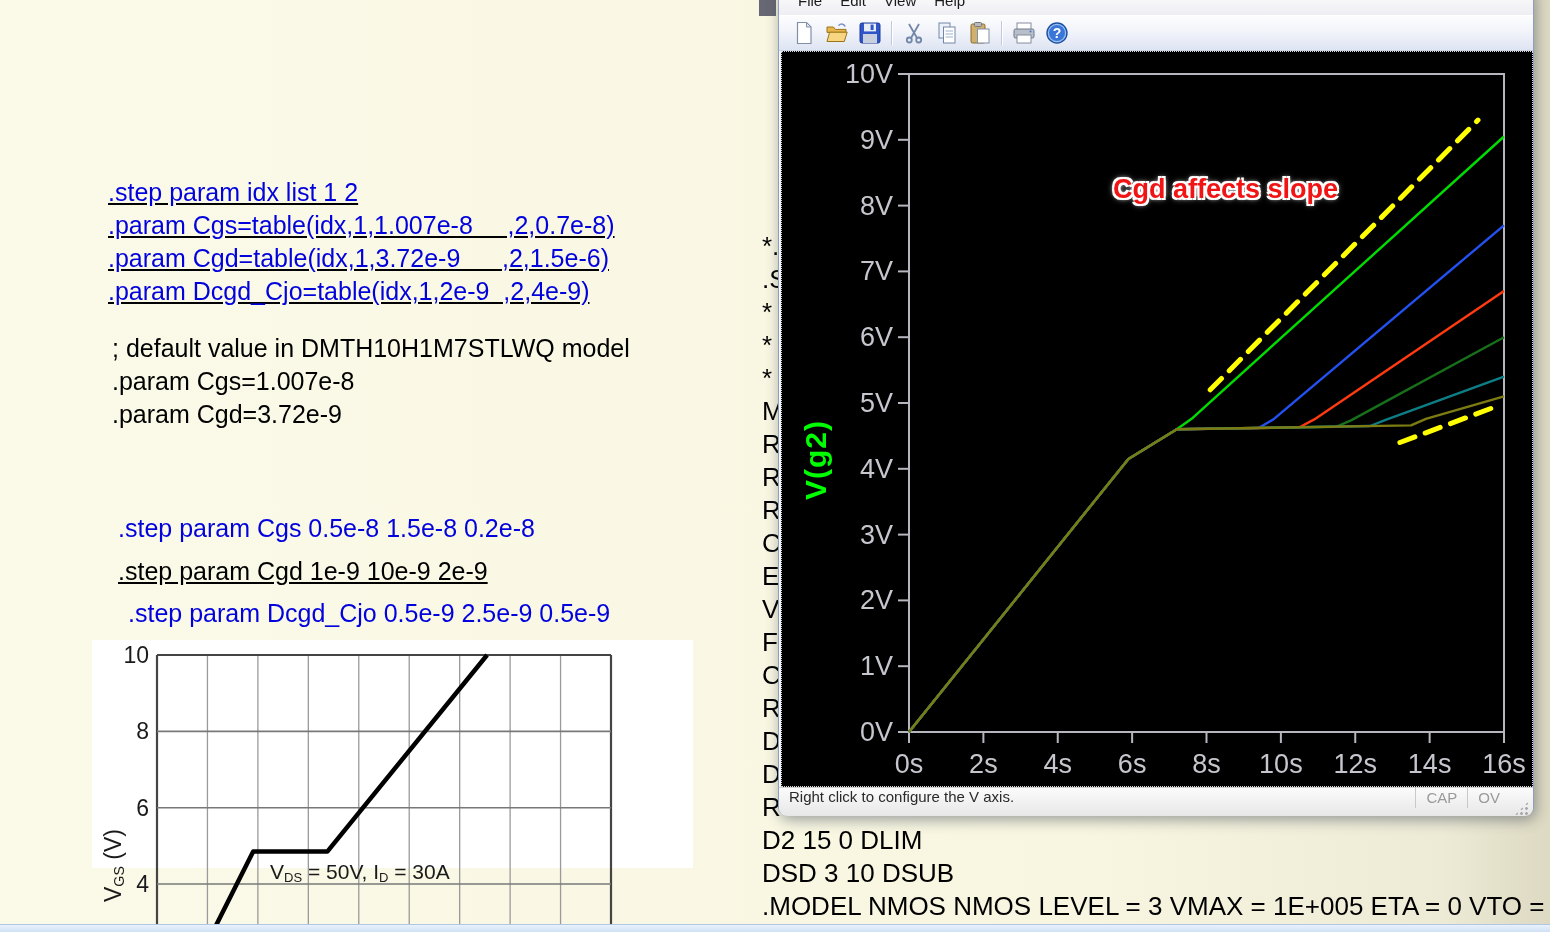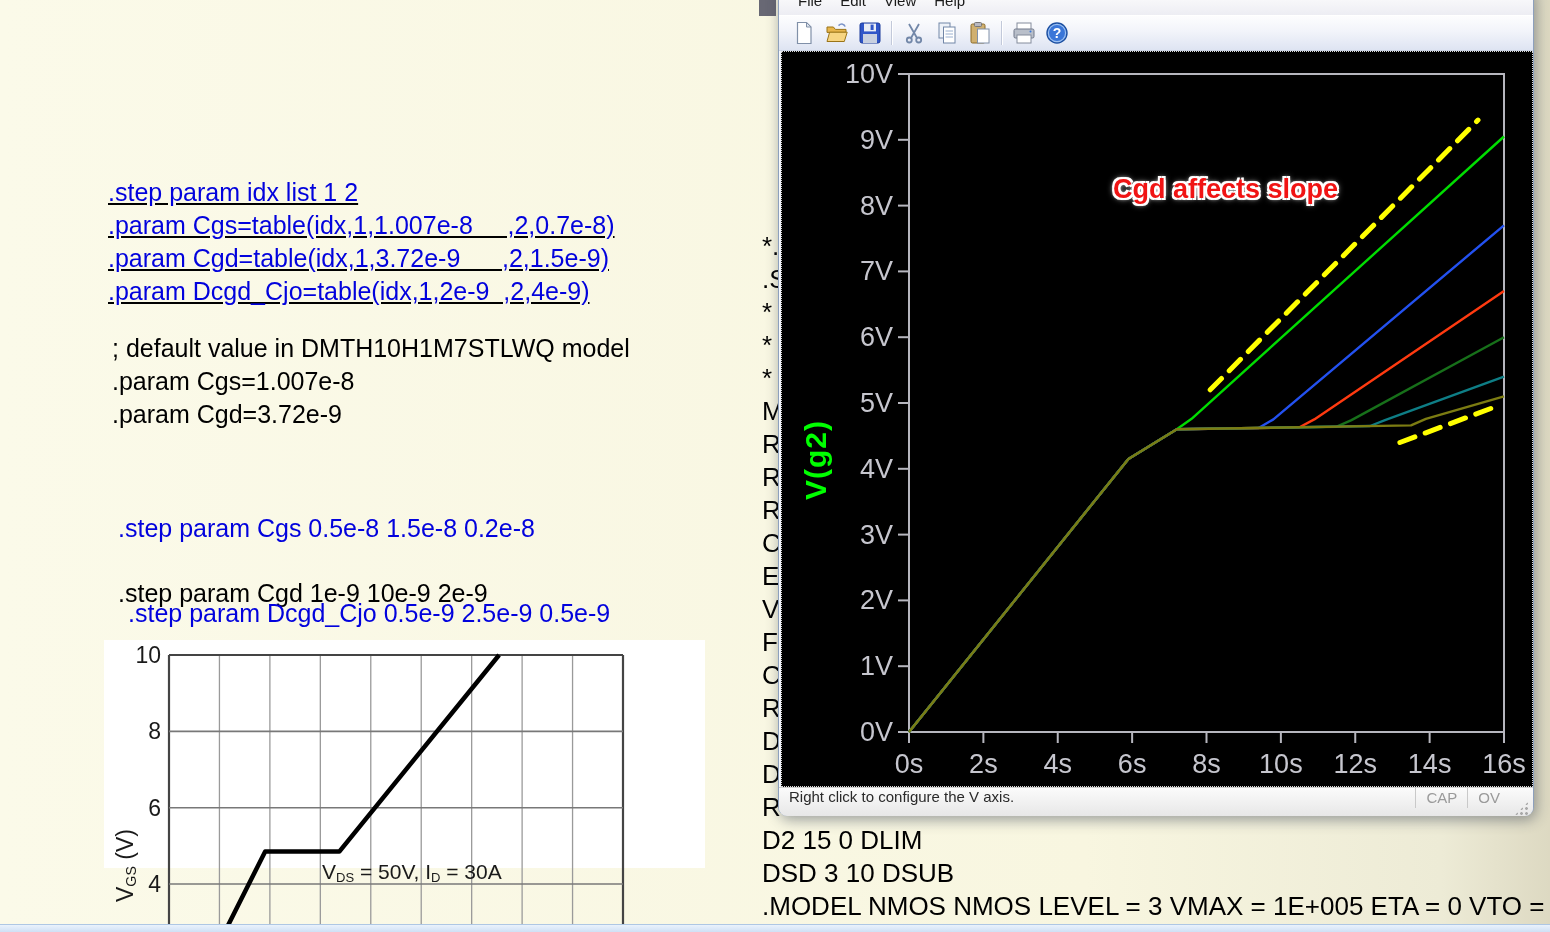--- a/index.html
+++ b/index.html
@@ -8,35 +8,35 @@
     font-family:"Liberation Sans",sans-serif;
     background:linear-gradient(90deg,#fbfae9 0%,#f8f6e0 70%,#edebd6 93%,#ddd9c2 100%); }
 
   
   .nl-line { white-space:pre; font-size:25px; line-height:33px; color:#000; }
   #directives-blue { position:absolute; left:108px; top:176px; z-index:1;text-decoration:underline; }
   #directives-blue .nl-line { color:#0202dd; }
   #comment-block { position:absolute; left:112px; top:332px; z-index:1; }
   .step-line { position:absolute; white-space:pre; font-size:25px; z-index:1; }
   #step-cgs  { left:118px; top:514px; color:#0202dd; }
-  #step-cgd  { left:118px; top:579px; color:#000; }
+  #step-cgd  { left:118px; top:557px; color:#000;text-decoration:underline; }
   #step-dcgd { left:128px; top:599px; color:#0202dd; }
   #occluded-netlist { position:absolute; left:762px; top:230px; z-index:1; }
   #occluded-netlist .nl-line { font-size:26px; }
 
   #bg-window-fragment { position:absolute; left:759px; top:0; width:17px; height:16px;
     background:#686874; z-index:2; }
 
   
-  #datasheet { position:absolute; left:104px; top:640px; width:601px; height:228px;
+  #datasheet { position:absolute; left:92px; top:640px; width:601px; height:228px;
     background:#fff; z-index:4; }
   #ds-ylabel { position:absolute; left:8px; top:262px; transform:rotate(-90deg);
     transform-origin:top left; font-size:23px; color:#1a1a1a; white-space:nowrap; }
   #ds-annotation { position:absolute; left:178px; top:220px; font-size:21px; color:#1a1a1a;
-    white-space:nowrap;margin-left:40px; }
+    white-space:nowrap; }
   .sub { font-size:0.62em; vertical-align:-18%; }
 
   
   #plot-window { position:absolute; left:778px; top:-12px; width:756px; height:828px;
     z-index:8; background:#eef1f8; border:1px solid #8da0bd; border-radius:0 0 9px 9px;
     box-shadow:2px 4px 14px rgba(40,50,70,.45), inset 0 0 0 1px rgba(255,255,255,.55); }
   #menubar { position:absolute; left:0; top:0; width:100%; height:26px;
     background:linear-gradient(#ffffff,#ededf3); padding-left:10px; }
   .menu-item { display:inline-block; padding:3px 9px 0 9px; font-size:15px; color:#1a1a1a; }
   #toolbar { position:absolute; left:0; top:26px; width:100%; height:36px;
@@ -77,21 +77,21 @@
     background:linear-gradient(#eaf2fc,#cfe0f5); border-top:1px solid #aec7e4; z-index:20; }
 </style>
 </head>
 <body>
 
 <div id="screen">
 
   <div id="directives-blue">
       <div class="nl-line">.step param idx list 1 2</div>
       <div class="nl-line">.param Cgs=table(idx,1,1.007e-8     ,2,0.7e-8)</div>
-      <div class="nl-line">.param Cgd=table(idx,1,3.72e-9      ,2,1.5e-9)</div>
+      <div class="nl-line">.param Cgd=table(idx,1,3.72e-9      ,2,1.5e-6)</div>
       <div class="nl-line">.param Dcgd_Cjo=table(idx,1,2e-9  ,2,4e-9)</div>
     </div>
   <div id="comment-block">
       <div class="nl-line">; default value in DMTH10H1M7STLWQ model</div>
       <div class="nl-line">.param Cgs=1.007e-8</div>
       <div class="nl-line">.param Cgd=3.72e-9</div>
     </div>
   <div class="step-line" id="step-cgs">.step param Cgs 0.5e-8 1.5e-8 0.2e-8</div>
   <div class="step-line" id="step-cgd">.step param Cgd 1e-9 10e-9 2e-9</div>
   <div class="step-line" id="step-dcgd">.step param Dcgd_Cjo 0.5e-9 2.5e-9 0.5e-9</div>

